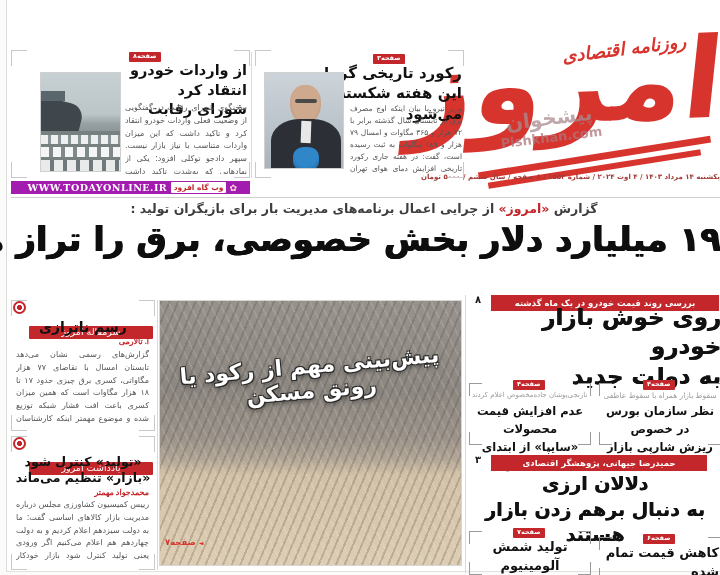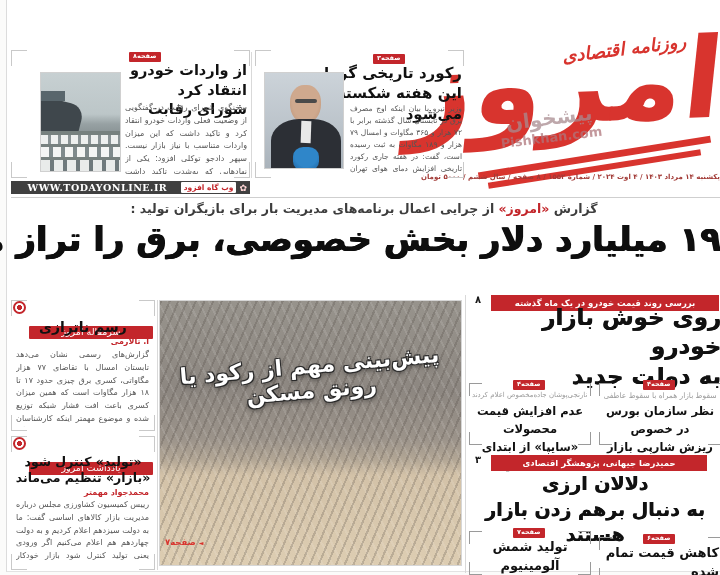--- a/index.html
+++ b/index.html
@@ -26,21 +26,21 @@
     linear-gradient(#c9c9c9,#c9c9c9) left bottom/1px 16px no-repeat,
     linear-gradient(#c9c9c9,#c9c9c9) left bottom/16px 1px no-repeat,
     linear-gradient(#c9c9c9,#c9c9c9) right bottom/1px 16px no-repeat,
     linear-gradient(#c9c9c9,#c9c9c9) right bottom/16px 1px no-repeat;}
   .badge{background:#c3262b;color:#fff;font-size:6.5px;font-weight:bold;padding:1px 4px;line-height:1.2;border-radius:1px;white-space:nowrap;}
   .kbar{background:#c3262b;color:#fff;font-size:8.5px;font-weight:bold;display:flex;align-items:center;justify-content:center;height:16px;border-radius:0;}
   .pnum{color:#1a1a1a;font-weight:bold;font-size:10px;}
   .body-txt{color:#555;font-size:8px;line-height:1.6;text-align:justify;overflow:hidden;}
   .mod-head{background:#c3262b;color:#fff;font-size:9.5px;font-weight:normal;height:13px;display:flex;align-items:flex-start;justify-content:center;border-radius:1px;margin-top:24px;}
   .mod-icon{width:13px;height:13px;border:2px solid #c3262b;border-radius:50%;background:radial-gradient(circle,#c3262b 0 2.5px,#fff 2.6px);}
-  .author{color:#c3262b;font-size:8px;font-weight:bold;}
+  .author{color:#c3262b;font-size:8px;font-weight:bold;font-family:Liberation Serif, serif;}
   .h-sm{color:#111;font-weight:bold;}
   .gray-kick{color:#9a9a9a;font-size:7.5px;white-space:nowrap;overflow:hidden;}
   .vline{background:#d9d9d9;width:1px;}
   .hline{background:#cfcfcf;height:1px;}
 </style>
 </head>
 <body>
 
 <div id="stage">
  <div id="sheet">
@@ -87,21 +87,21 @@
       <div class="abs" style="left:30px;top:26px;width:22px;height:4px;background:#4a4a4a;border-radius:2px;"></div>
       <div class="abs" style="left:6px;top:46px;width:70px;height:55px;background:#2c2f35;border-radius:40% 40% 0 0;"></div>
       <div class="abs" style="left:36px;top:48px;width:10px;height:22px;background:#e8e8e8;transform:rotate(2deg);"></div>
       <div class="abs" style="left:28px;top:74px;width:26px;height:24px;background:radial-gradient(circle at 50% 35%,#2f86c9 0 55%,#1d5f9a 100%);border-radius:40%;"></div>
     </div>
     <div class="abs body-txt" style="right:2px;top:53px;width:112px;height:72px;font-size:7.5px;">وزیر نیرو با بیان اینکه اوج مصرف برق در تابستان سال گذشته برابر با ۷۲ هزار و ۳۶۵ مگاوات و امسال ۷۹ هزار و ۱۸۹ مگاوات به ثبت رسیده است، گفت: در هفته جاری رکورد تاریخی افزایش دمای هوای تهران شکسته می‌شود. علی‌اکبر محرابیان در ارتباط زنده از مرکز پایش برق کشور با بیان اینکه مردم ایران امسال تابستان بسیار گرمی را تجربه می‌کنند، گفت: این در شرایطی است که همه پرسنل خدوم صنعت برق کشور تا به امروز به منظور تامین برق پایدار برای ...</div>
   </div>
 
   <div class="abs vline" style="left:244px;top:52px;height:126px;"></div>
 
-  <div class="abs" style="left:4px;top:181px;width:239px;height:13px;background:#404040;display:flex;flex-direction:row;align-items:center;padding:0 3px;direction:ltr;">
+  <div class="abs" style="left:4px;top:181px;width:239px;height:13px;background:#a21caf;display:flex;flex-direction:row;align-items:center;padding:0 13px;direction:ltr;">
     <div style="flex:1;text-align:center;color:#fff;font-family:'DejaVu Serif',serif;font-weight:bold;font-size:9.5px;letter-spacing:.5px;">WWW.TODAYONLINE.IR</div>
     <div style="background:#fff;color:#c3262b;font-size:7.5px;font-weight:bold;padding:0 3px;border-radius:1px;line-height:11px;">
       <span>وب گاه افزود</span>
     </div>
     <span style="color:#ffd7d7;font-size:9px;margin-left:3px;">✿</span>
   </div>
 
   <div class="abs hline" style="left:4px;top:197px;width:710px;"></div>
 
   <div class="abs rtl" style="left:0;top:201px;width:714px;text-align:center;font-size:12.5px;font-weight:bold;color:#3d3d3d;">

